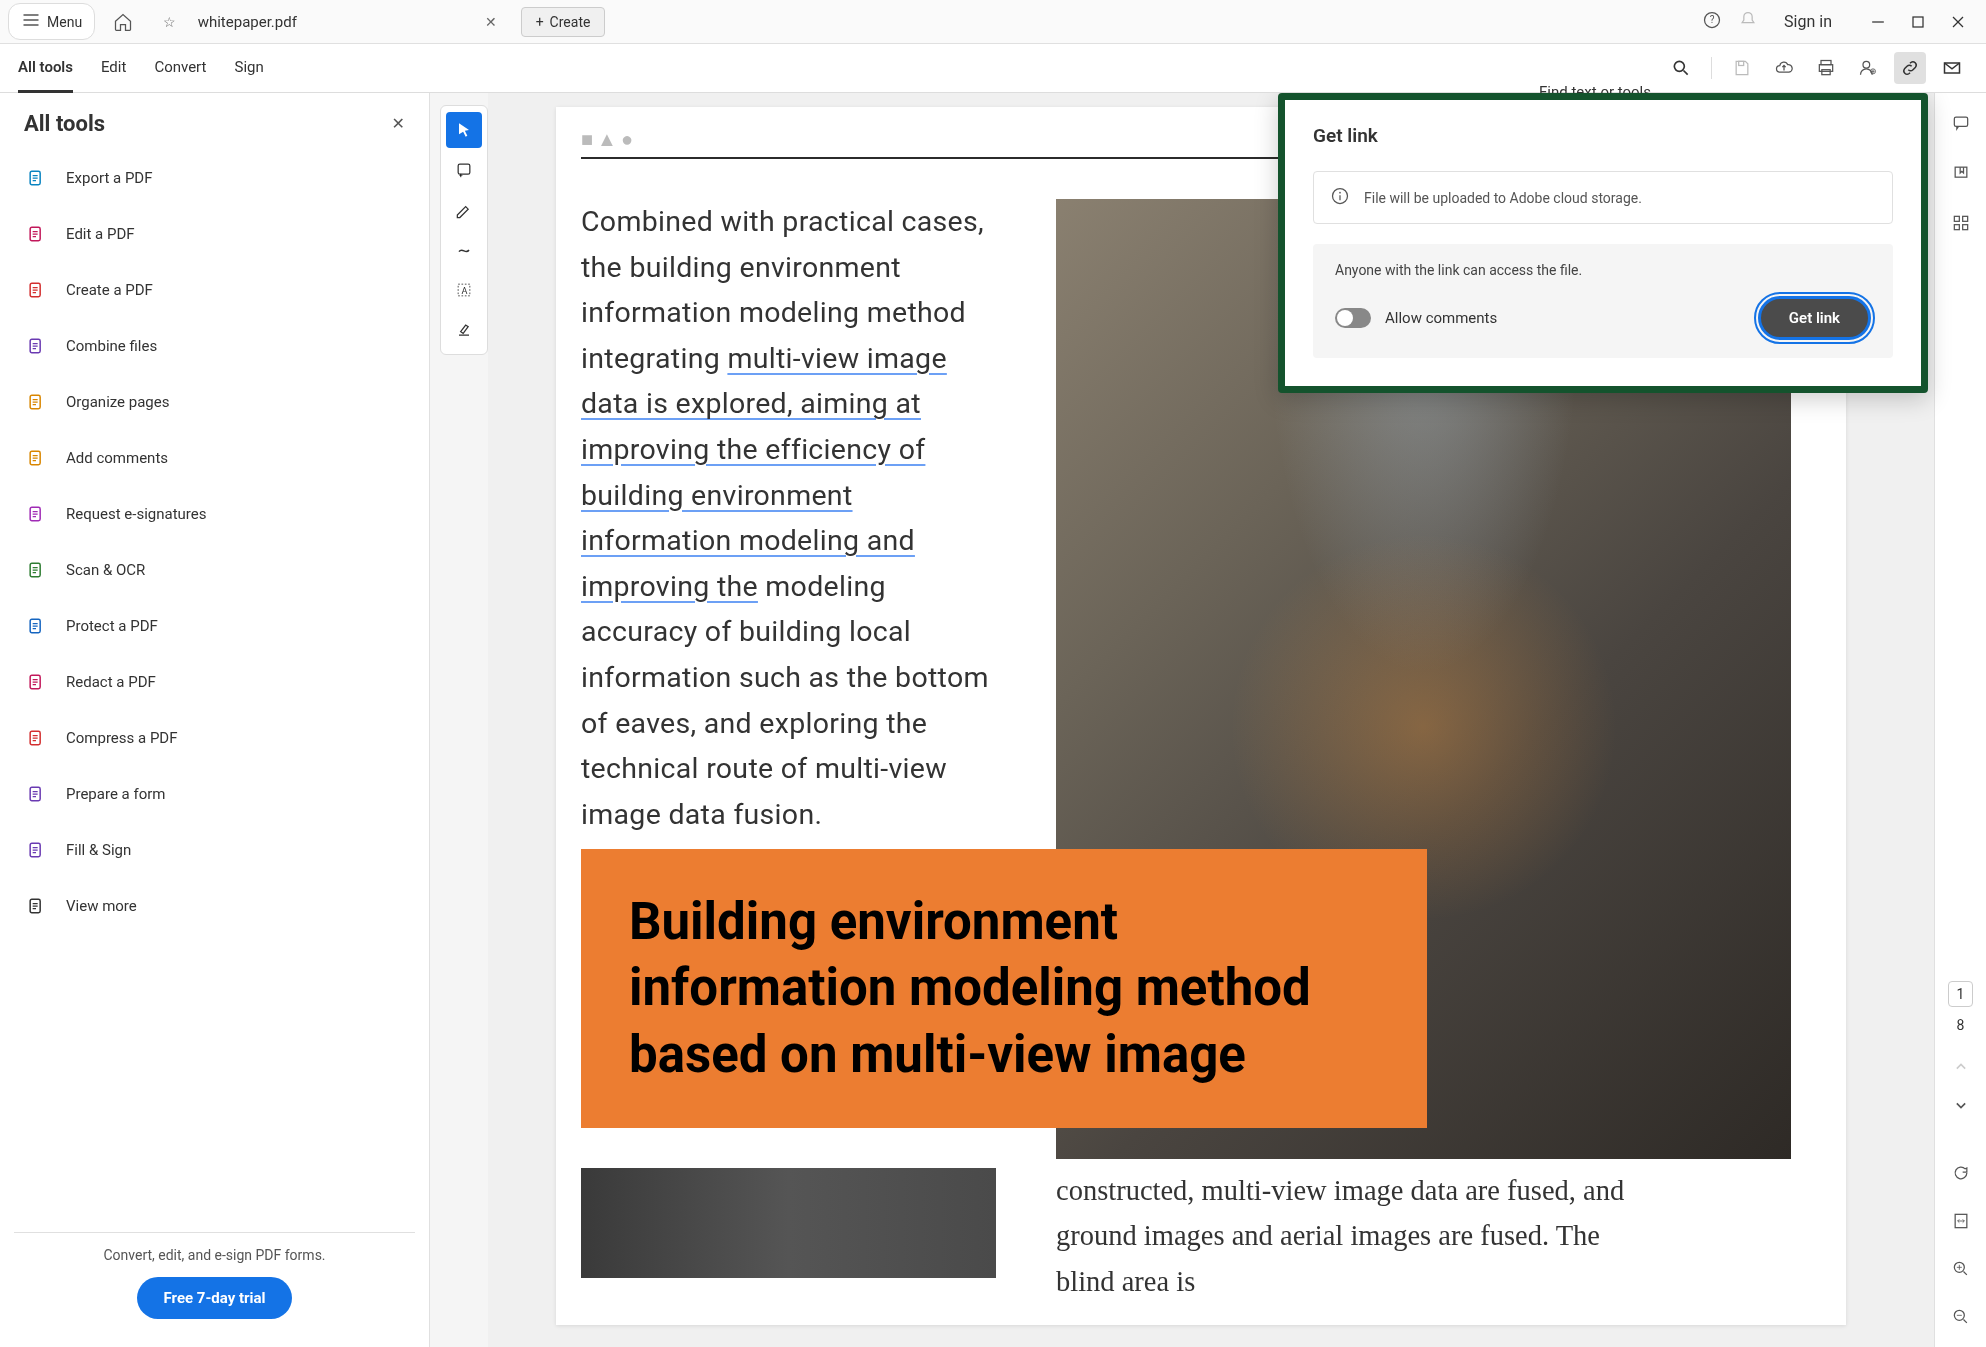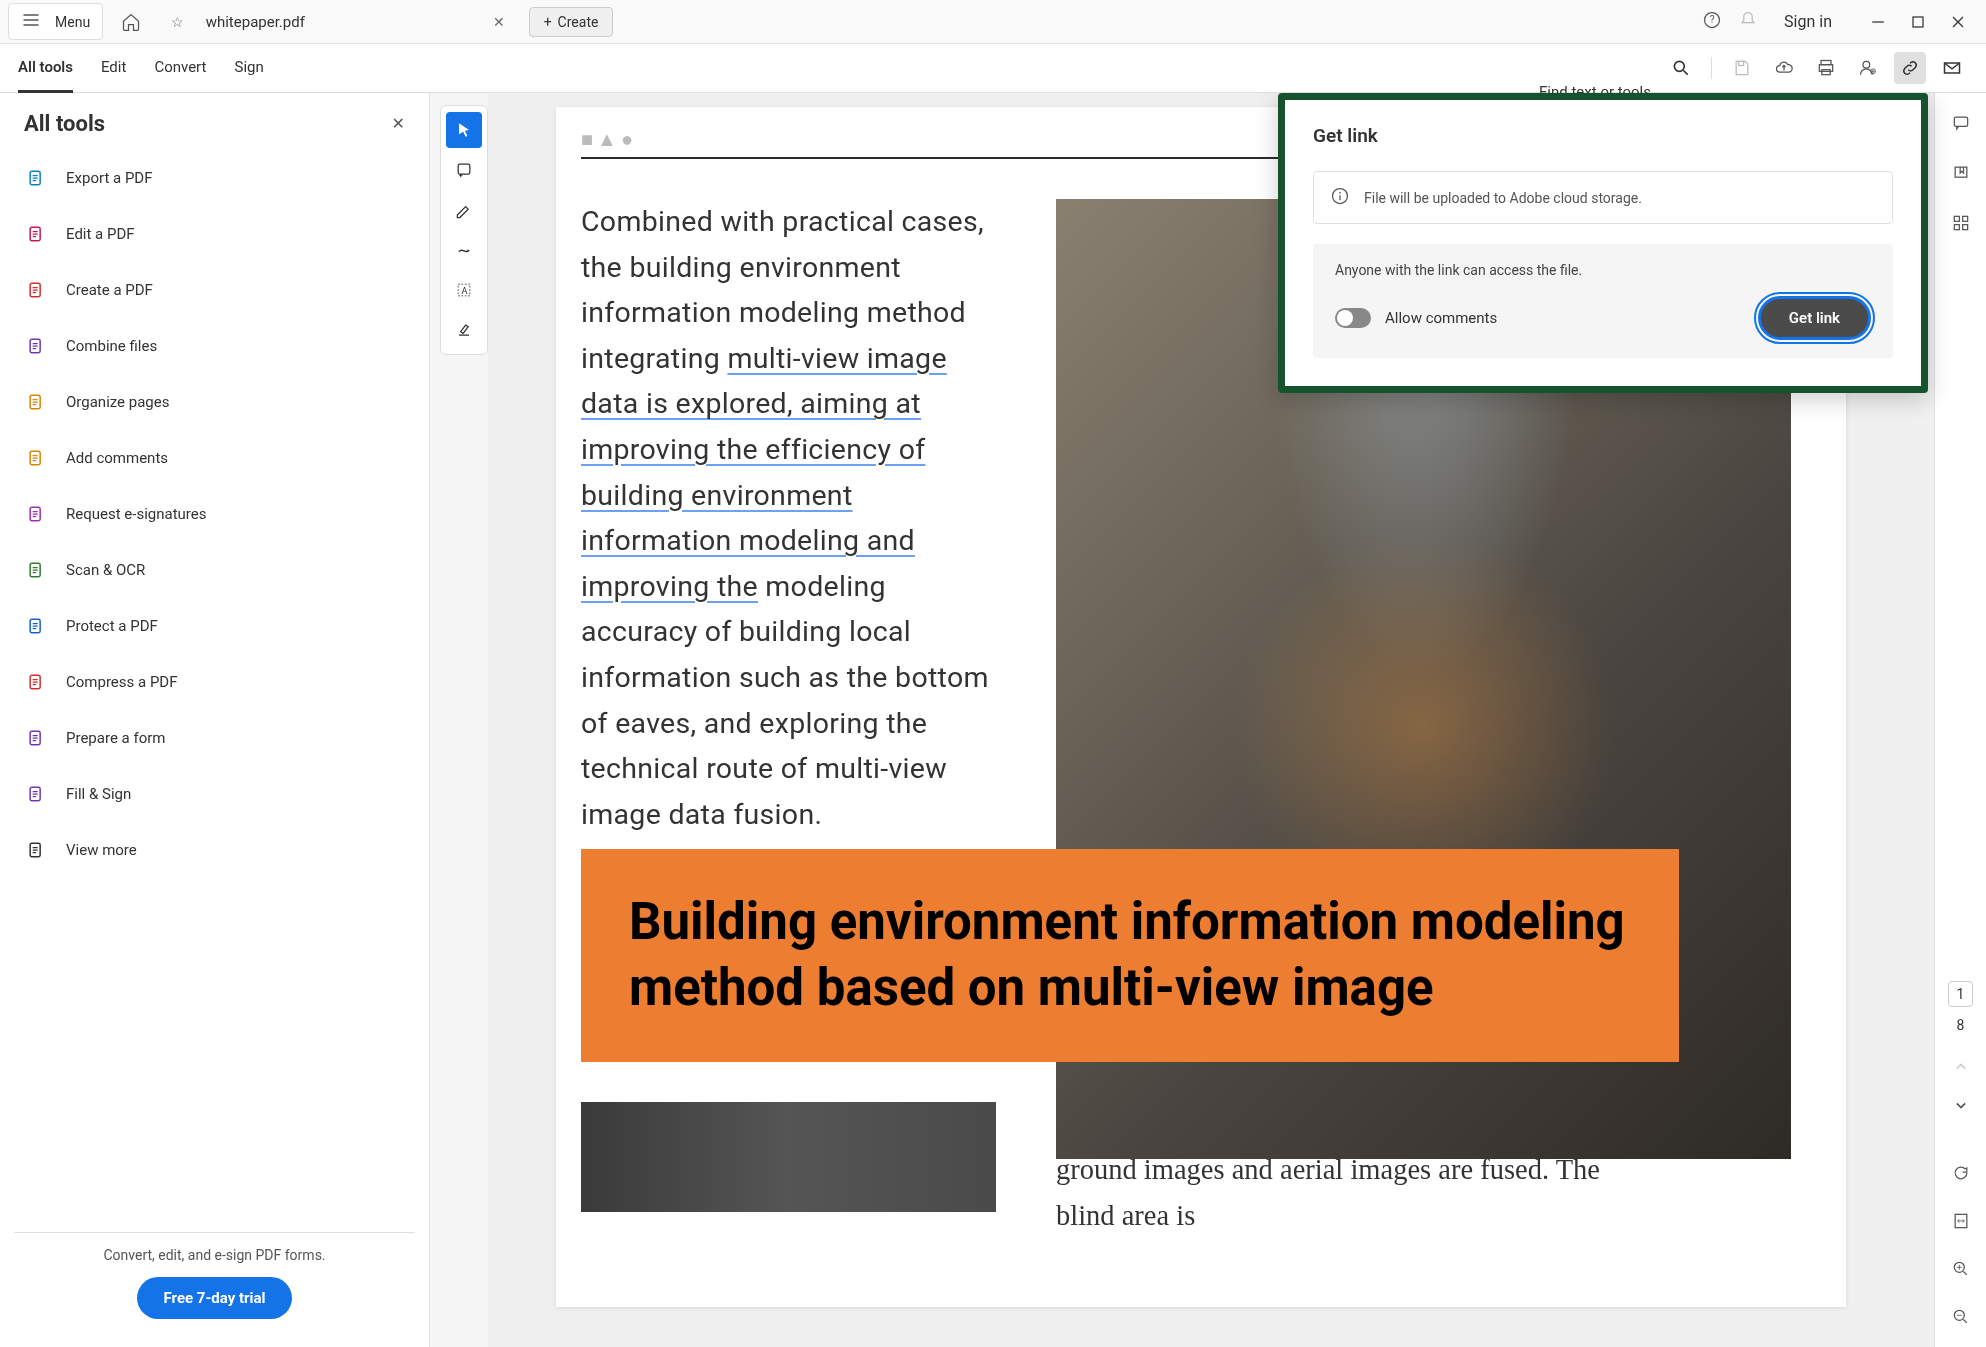--- a/index.html
+++ b/index.html
@@ -1,20 +1,20 @@
 <!DOCTYPE html>
 <html><head>
   <meta charset="utf-8">
   <style>
     * { margin: 0; padding: 0; box-sizing: border-box; font-family: -apple-system, BlinkMacSystemFont, "Segoe UI", Roboto, sans-serif; }
     body { width: 1986px; height: 1347px; background: #f5f5f5; overflow: hidden; font-size: 14px; color: #333; }
     
     
     .titlebar { display: flex; align-items: center; height: 44px; background: #fafafa; border-bottom: 1px solid #e0e0e0; padding: 0 8px; }
-    .menu-btn { display: flex; align-items: center; gap: 14px; padding: 6px 12px; border: 1px solid #ddd; border-radius: 4px; background: #fff; cursor: pointer; }
+    .menu-btn { display: flex; align-items: center; gap: 6px; padding: 6px 12px; border: 1px solid #ddd; border-radius: 12px; background: #fff; cursor: pointer; }
     .home-btn { padding: 8px 10px; margin-left: 8px; cursor: pointer; display:flex; align-items:center; }
     .tab { display: flex; align-items: center; gap: 8px; padding: 0 12px; margin-left: 8px; height: 44px; border-radius: 4px 4px 0 0; }
     .tab .star { color: #666; }
     .tab .close { margin-left: 180px; color: #666; cursor: pointer; }
     .create-btn { display: flex; align-items: center; gap: 6px; padding: 6px 14px; margin-left: 12px; border: 1px solid #ccc; border-radius: 4px; background: #f0f0f0; cursor: pointer; }
     .titlebar-right { margin-left: auto; display: flex; align-items: center; gap: 16px; }
     .signin { font-weight: 400; font-size: 16px; padding: 8px 10px; cursor: pointer; }
     .win-controls { display: flex; gap: 20px; padding: 0 10px; }
     .win-controls span { cursor: pointer; display:flex; align-items:center; }
     
@@ -53,21 +53,21 @@
     .doc-wrap { flex: 1; padding: 14px 40px 0 20px; overflow: auto; background: #f0f0f0; }
     .page { width: 1290px; background: #fff; margin: 0 auto; padding: 20px 25px; min-height: 1200px; box-shadow: 0 1px 4px rgba(0,0,0,0.1); }
     .page-decor { display: flex; gap: 4px; margin-bottom: 6px; }
     .page-decor span { color: #bbb; font-size: 20px; }
     .page-hr { border: none; border-top: 2px solid #2b2b2b; margin-bottom: 40px; }
     .page-cols { display: flex; gap: 60px; }
     .page-text { font-family: Georgia, serif; font-size: 28.5px; line-height: 1.6; width: 415px; letter-spacing:0.3px; }
     .page-text .under { text-decoration: underline; text-decoration-color: #6ca0f5; text-underline-offset: 5px; }
     .page-img { width: 735px; height: 960px; background: linear-gradient(135deg, #8a8070 0%, #6b6458 30%, #4a4540 60%, #2e2a26 100%); position: relative; flex-shrink:0; }
     .page-img::after { content:''; position:absolute; inset:0; background: radial-gradient(circle at 50% 55%, rgba(255,160,60,0.3) 0%, transparent 30%), radial-gradient(ellipse at 50% 12%, rgba(180,200,220,0.4), transparent 30%); }
-    .orange-banner { background: #ec7d31; margin: -310px 0 40px 0; padding: 40px 48px; width: 1098px; position: relative; z-index: 5; }
+    .orange-banner { background: #ec7d31; margin: -310px 0 40px 0; padding: 40px 48px; width: 846px; position: relative; z-index: 5; }
     .orange-banner h1 { font-size: 51px; font-weight: 700; line-height: 1.3; color: #000; }
     .below-cols { display: flex; gap: 60px; }
     .below-img { width: 415px; height: 110px; background: linear-gradient(to right, #3a3a3a, #555, #4a4a4a); flex-shrink:0; }
     .below-text { font-family: Georgia, serif; font-size: 28.5px; line-height: 1.6; width: 580px; }
     
     
     .right-rail { width: 52px; background: #fff; border-left: 1px solid #e0e0e0; display: flex; flex-direction: column; align-items: center; padding: 14px 0; gap: 18px; }
     .right-rail .rail-btn { width: 32px; height: 32px; display: flex; align-items: center; justify-content: center; cursor: pointer; color: #555; }
     .right-rail .mid-section { margin-top: auto; display: flex; flex-direction: column; align-items: center; gap: 6px; margin-bottom: 18px; }
     .pagenum-box { border: 1px solid #ccc; border-radius: 4px; padding: 4px 8px; font-size: 14px; }
@@ -285,20 +285,29 @@
             <svg viewBox="0 0 24 24">
               <rect x="5" y="4" width="12" height="16" rx="2" fill="none" stroke="#1565c0" stroke-width="1.8"></rect>
               <path d="M8 9h6M8 12h6M8 15h4" stroke="#1565c0" stroke-width="1.5"></path>
             </svg>
           </span>
           <span>Protect a PDF</span>
         </div>
         <div class="sidebar-item">
           <span class="icon">
             <svg viewBox="0 0 24 24">
+              <rect x="5" y="4" width="12" height="16" rx="2" fill="none" stroke="#c2185b" stroke-width="1.8"></rect>
+              <path d="M8 9h6M8 12h6M8 15h4" stroke="#c2185b" stroke-width="1.5"></path>
+            </svg>
+          </span>
+          <span>Redact a PDF</span>
+        </div>
+        <div class="sidebar-item">
+          <span class="icon">
+            <svg viewBox="0 0 24 24">
               <rect x="5" y="4" width="12" height="16" rx="2" fill="none" stroke="#d32f2f" stroke-width="1.8"></rect>
               <path d="M8 9h6M8 12h6M8 15h4" stroke="#d32f2f" stroke-width="1.5"></path>
             </svg>
           </span>
           <span>Compress a PDF</span>
         </div>
         <div class="sidebar-item">
           <span class="icon">
             <svg viewBox="0 0 24 24">
               <rect x="5" y="4" width="12" height="16" rx="2" fill="none" stroke="#6a3ab2" stroke-width="1.8"></rect>

